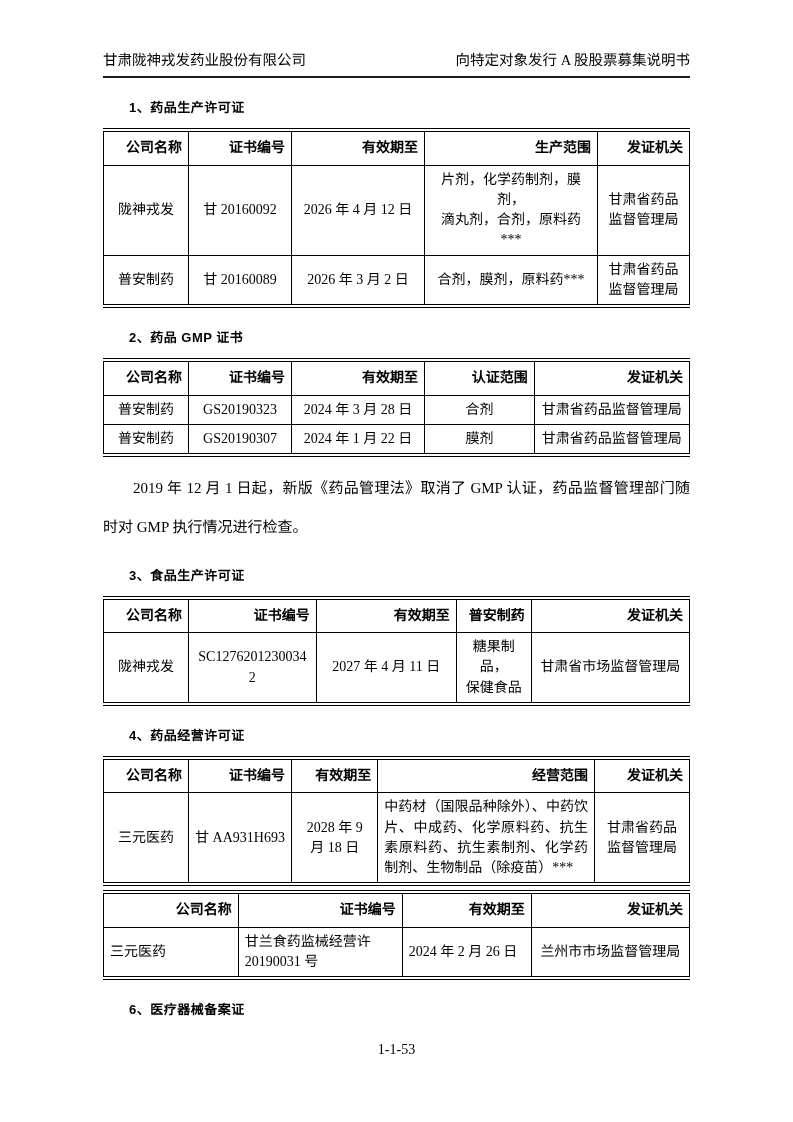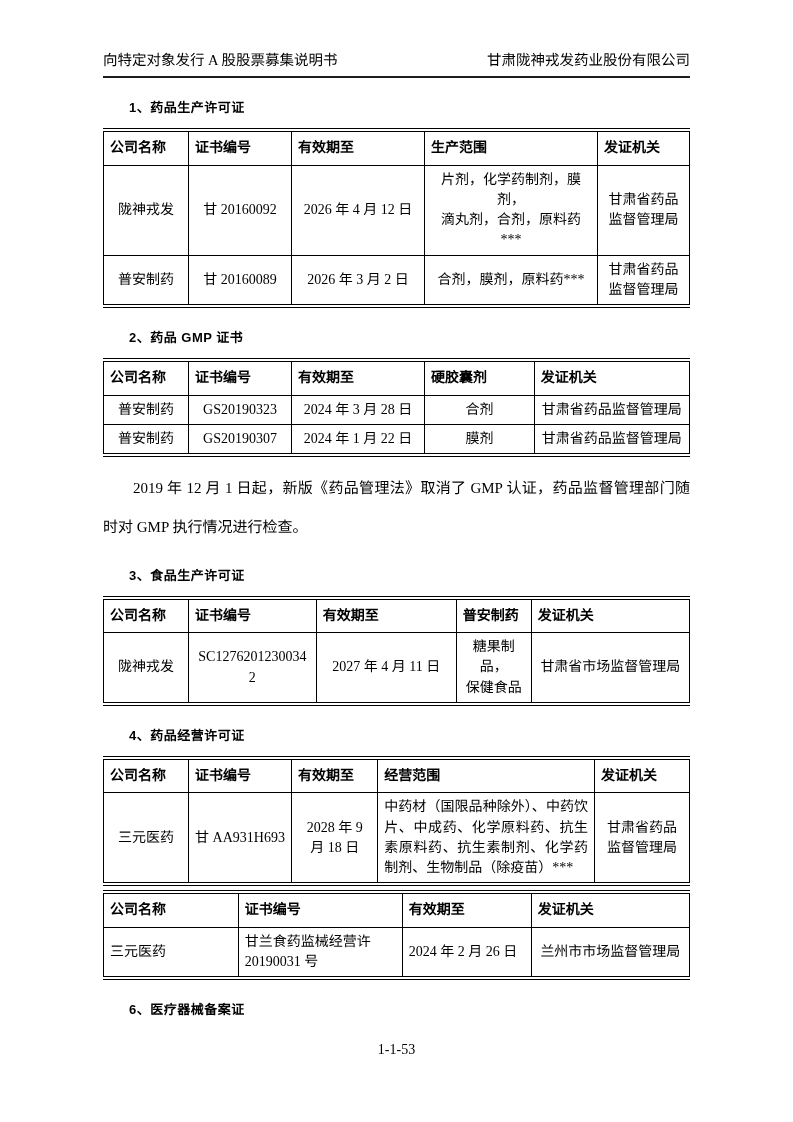--- a/index.html
+++ b/index.html
@@ -49,21 +49,21 @@
   .doc-table th, .doc-table td {
     border: 1px solid #000;
     padding: 4px 6px;
     line-height: 1.45;
     vertical-align: middle;
     white-space: pre-line;
     word-break: break-word;
   }
   .doc-table th {
     font-weight: bold;
-    text-align: left;
+    text-align: right;
     padding-top: 6px;
     padding-bottom: 6px;
   }
   .al-center  { text-align: center; }
   .al-left    { text-align: left; }
   .al-justify { text-align: justify; }
   .body-para {
     font-size: 15px;
     line-height: 2.55;
     text-align: justify;
@@ -78,22 +78,22 @@
     text-align: center;
     font-size: 14px;
   }
 </style>
 </head>
 <body>
 
 <div class="page">
 
   <div class="doc-header">
+    <span>甘肃陇神戎发药业股份有限公司</span>
     <span>向特定对象发行 A 股股票募集说明书</span>
-    <span>甘肃陇神戎发药业股份有限公司</span>
   </div>
   <div class="header-rule"></div>
 
   <main id="blocks-host">
       <div class="section-heading">1、药品生产许可证</div>
       <table class="doc-table">
         <colgroup>
           <col style="width: 14.5%;">
           <col style="width: 17.6%;">
           <col style="width: 22.7%;">
@@ -136,21 +136,21 @@
           <col style="width: 17.6%;">
           <col style="width: 22.7%;">
           <col style="width: 18.7%;">
           <col style="width: 26.5%;">
         </colgroup>
         <thead>
           <tr>
             <th>公司名称</th>
             <th>证书编号</th>
             <th>有效期至</th>
-            <th>硬胶囊剂</th>
+            <th>认证范围</th>
             <th>发证机关</th>
           </tr>
         </thead>
         <tbody>
           <tr>
             <td class="al-center">普安制药</td>
             <td class="al-center">GS20190323</td>
             <td class="al-center">2024 年 3 月 28 日</td>
             <td class="al-center">合剂</td>
             <td class="al-center">甘肃省药品监督管理局</td>

